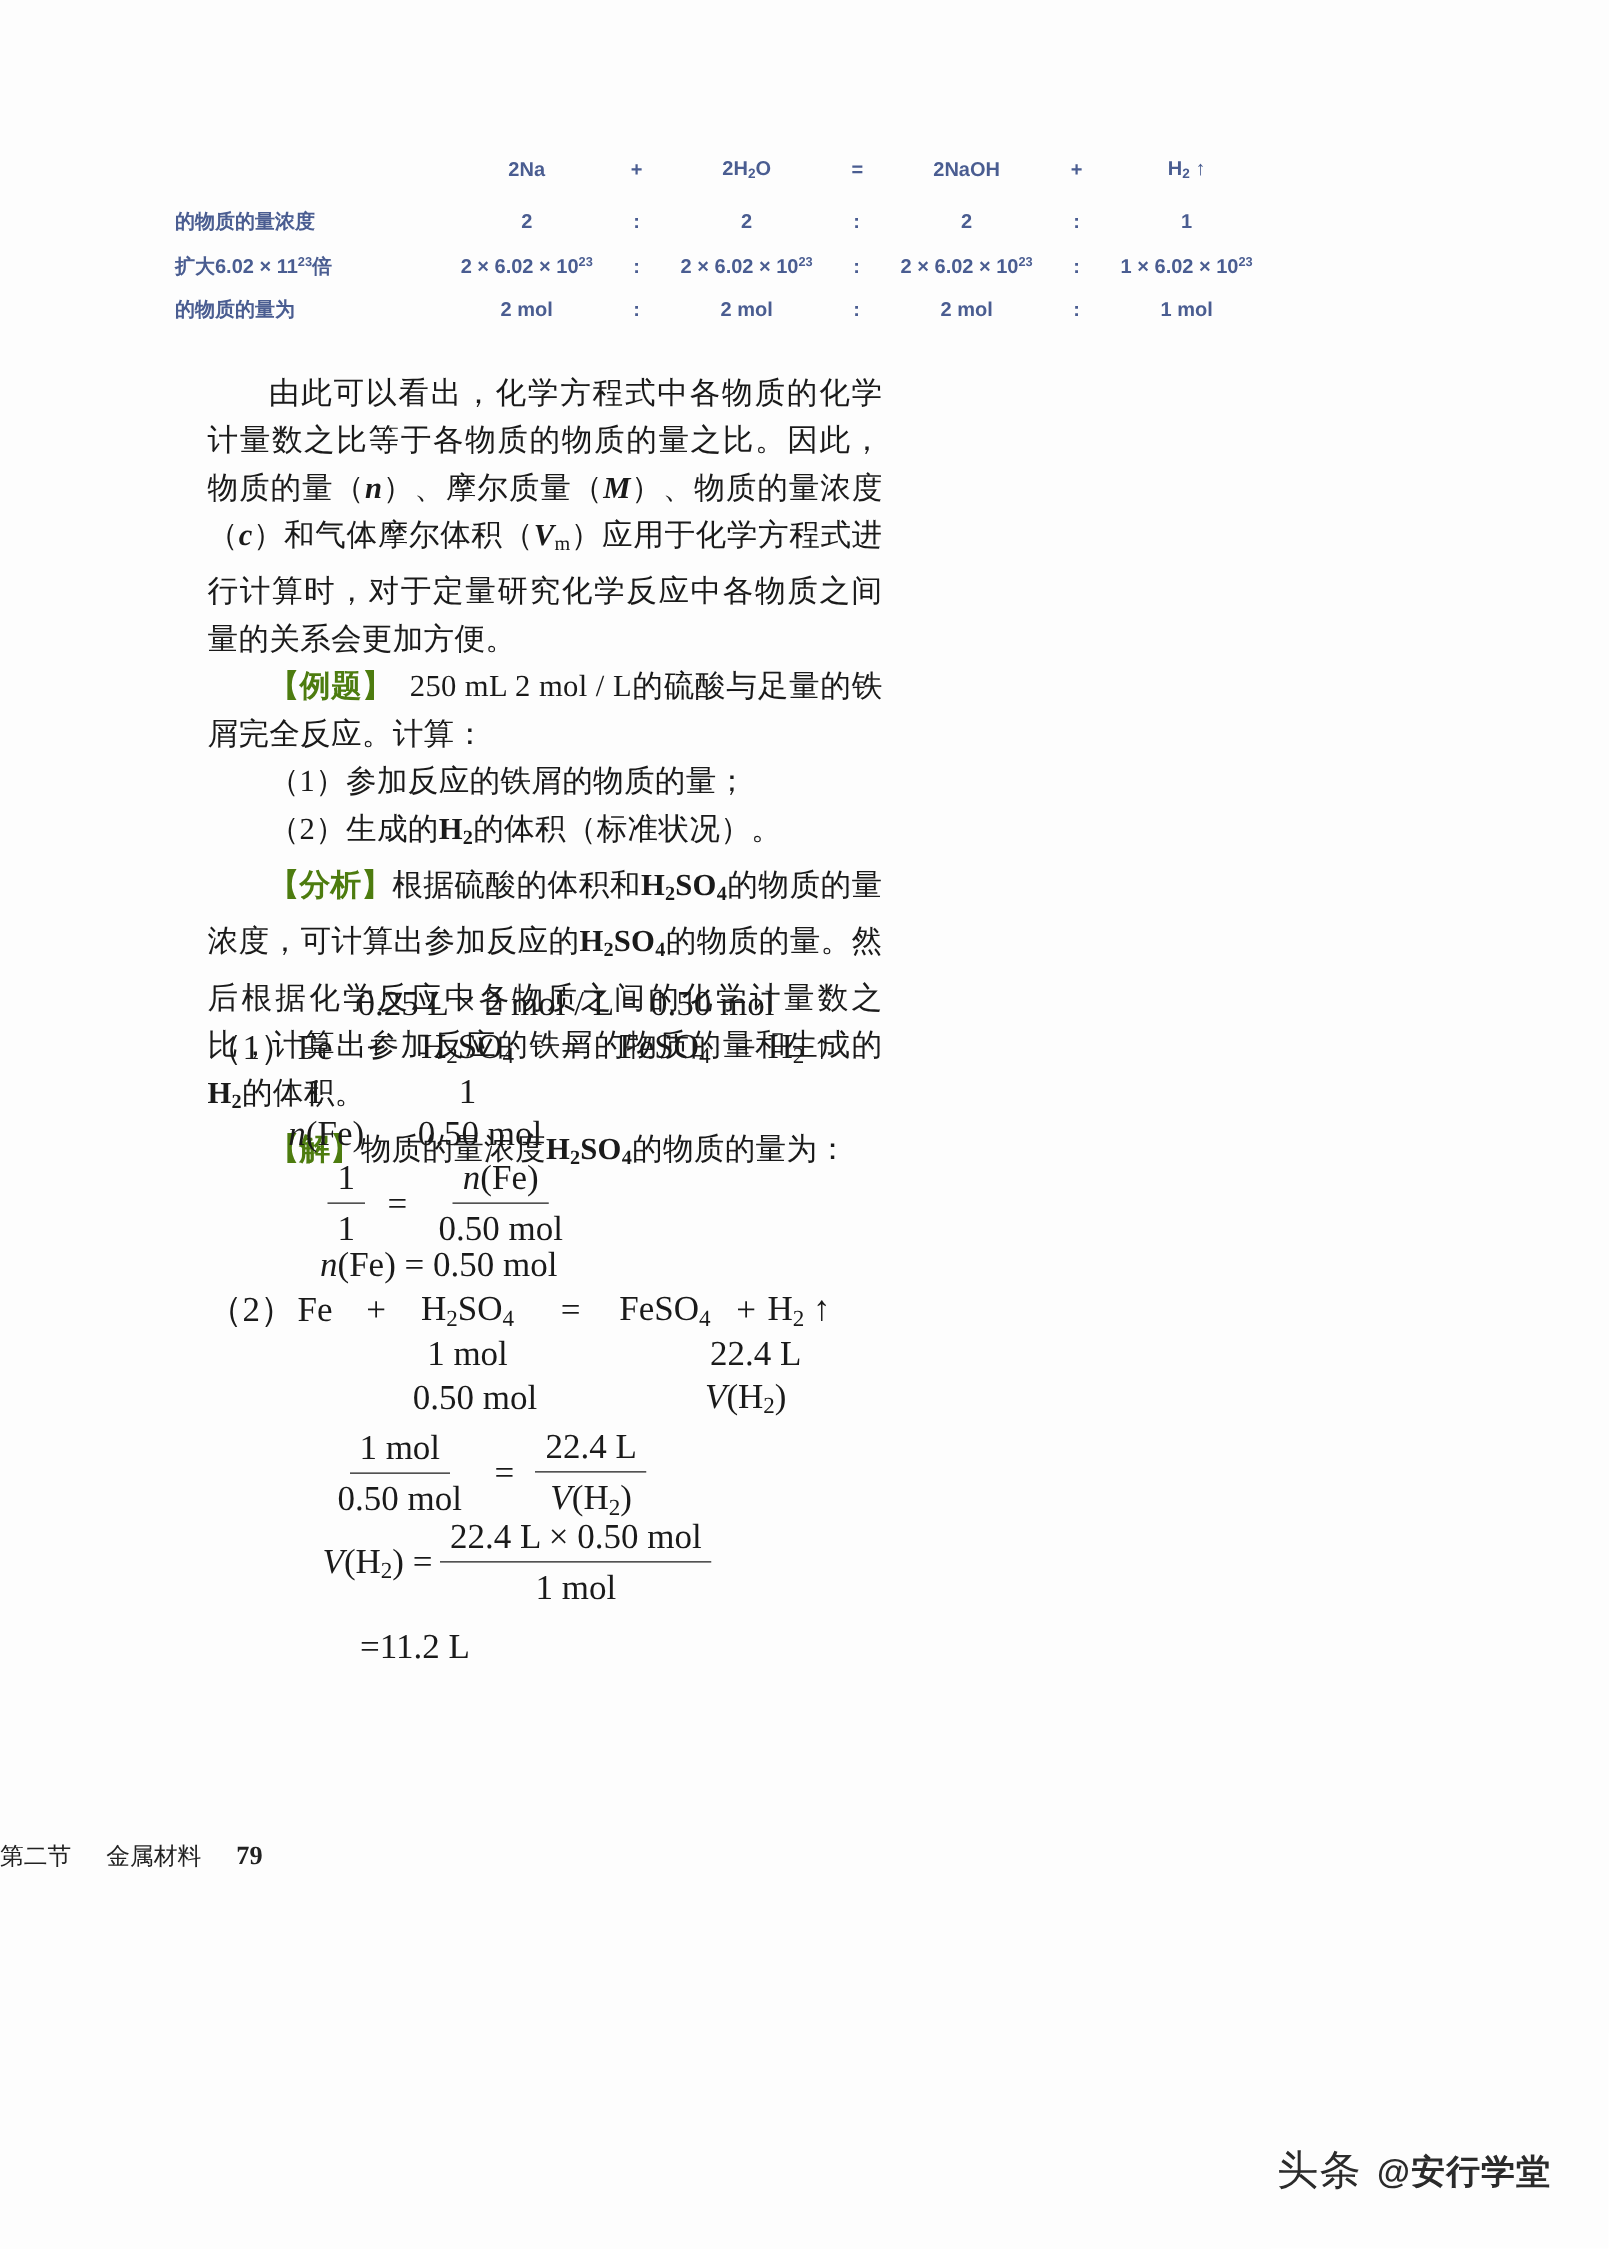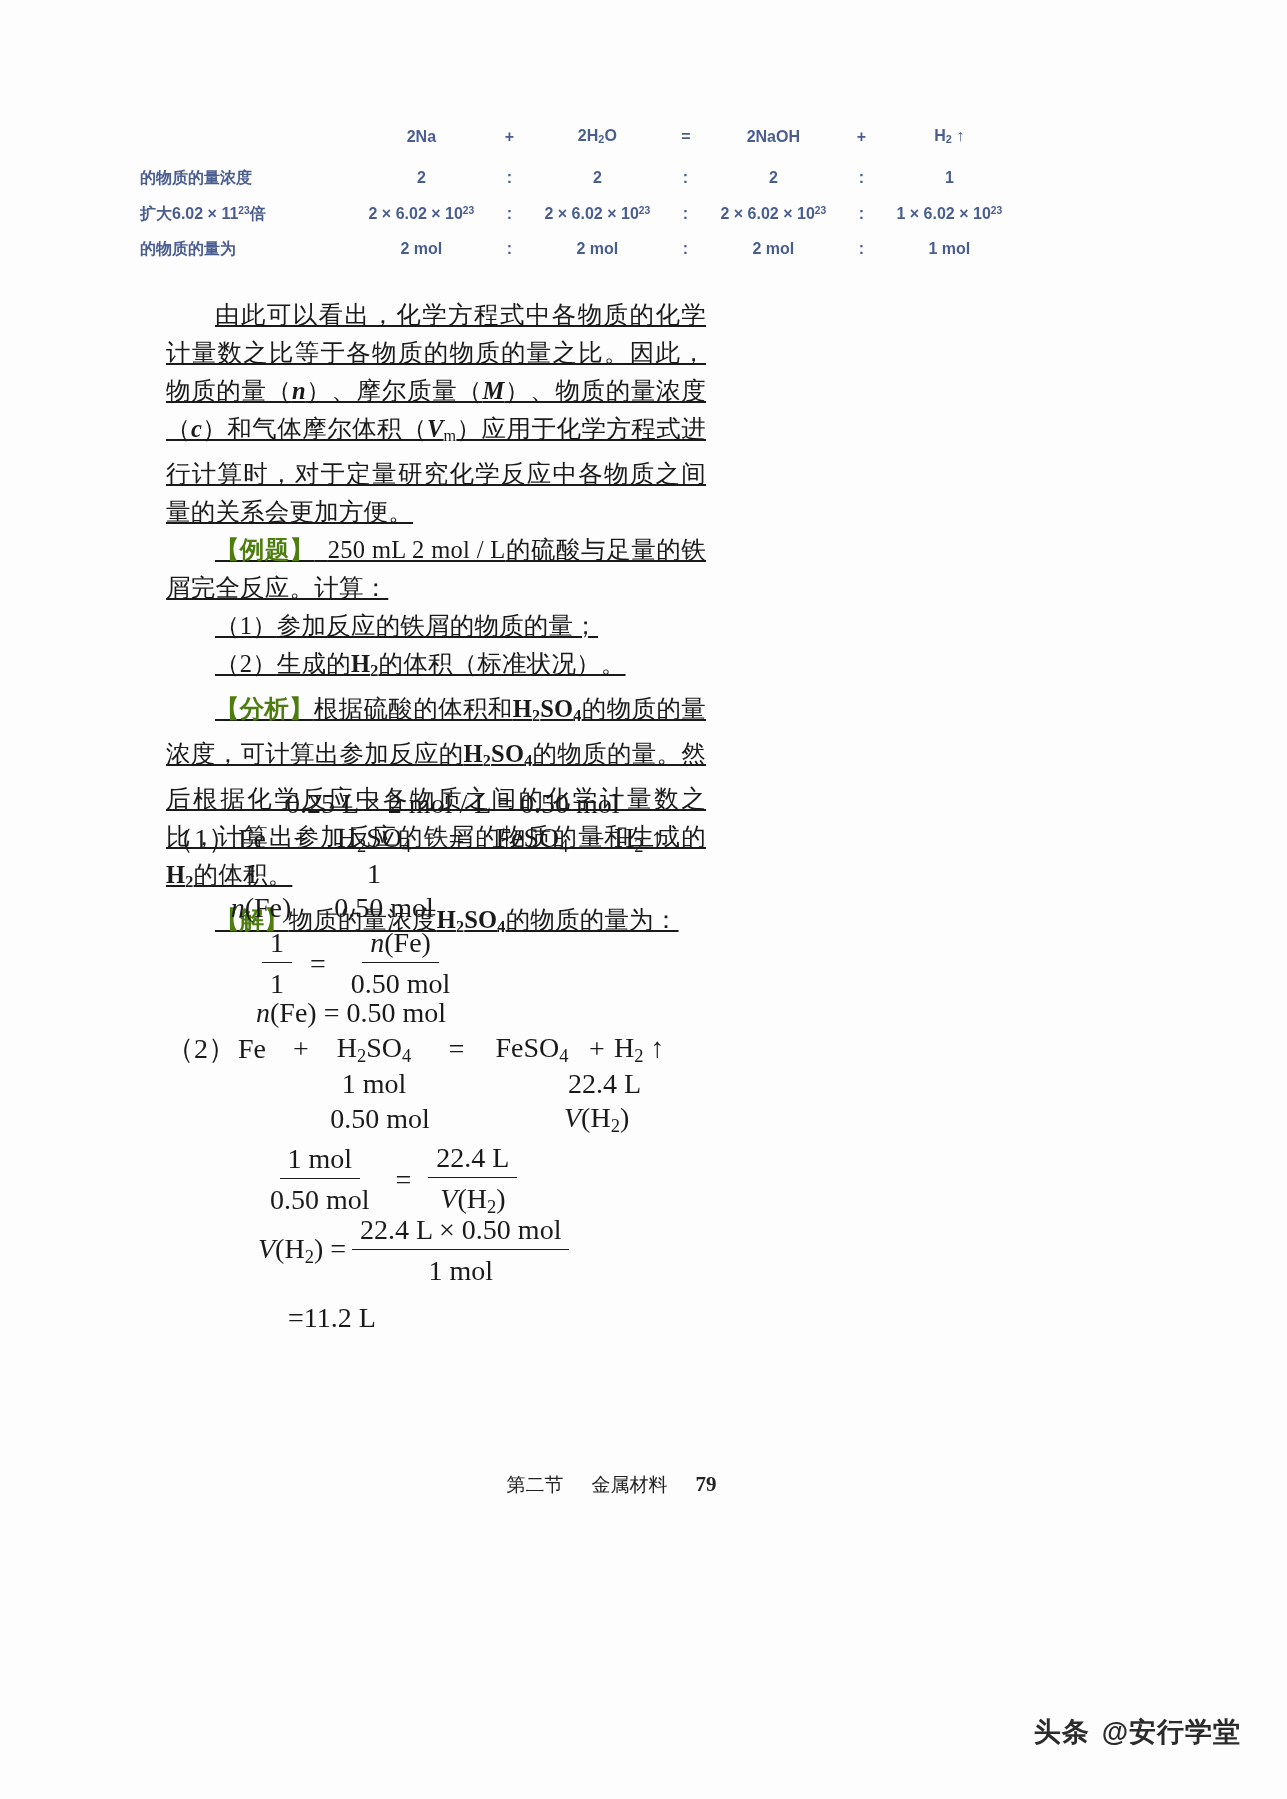--- a/index.html
+++ b/index.html
@@ -58,21 +58,20 @@
     top: 296px;
     width: 540px;
   }
   p.para {
     margin: 0;
     font-size: 24.5px;
     line-height: 38px;
     text-align: justify;
     text-justify: inter-ideograph;
     letter-spacing: 0.2px;
-    text-decoration: underline;
   }
   p.indent { text-indent: 2em; }
   .tag {
     color: #4d7c0f;
     font-weight: bold;
     font-family: "Liberation Sans", "DejaVu Sans", sans-serif;
     letter-spacing: 0;
   }
   .ital { font-style: italic; font-family: "Liberation Serif", serif; }
   .bold-sym { font-weight: bold; font-style: italic; }
@@ -112,42 +111,42 @@
     padding: 3px 8px 0 8px;
     text-align: center;
   }
 
   
   .footer {
     position: absolute;
     left: 0;
     right: 0;
     top: 1472px;
-    text-align: center;
+    text-align: left;
     padding-right: 64px;
     font-size: 19px;
     color: #222;
     font-family: "Liberation Serif", "DejaVu Serif", serif;
   }
   .footer .sect { margin-right: 28px; }
   .footer .pageno { font-weight: bold; font-size: 21px; }
 
   .watermark {
     position: absolute;
     right: 46px;
     top: 1714px;
     display: flex;
     align-items: center;
     gap: 12px;
     color: #2b2b2b;
     font-family: "Liberation Sans", "DejaVu Sans", sans-serif;
   }
   .wm-logo {
-    font-size: 27px;
-    font-weight: bold;
+    font-size: 33px;
+    font-weight: normal;
     letter-spacing: 1px;
   }
   .wm-text {
     font-size: 27px;
     font-weight: bold;
     letter-spacing: 1px;
   }
 </style>
 </head>
 <body>

